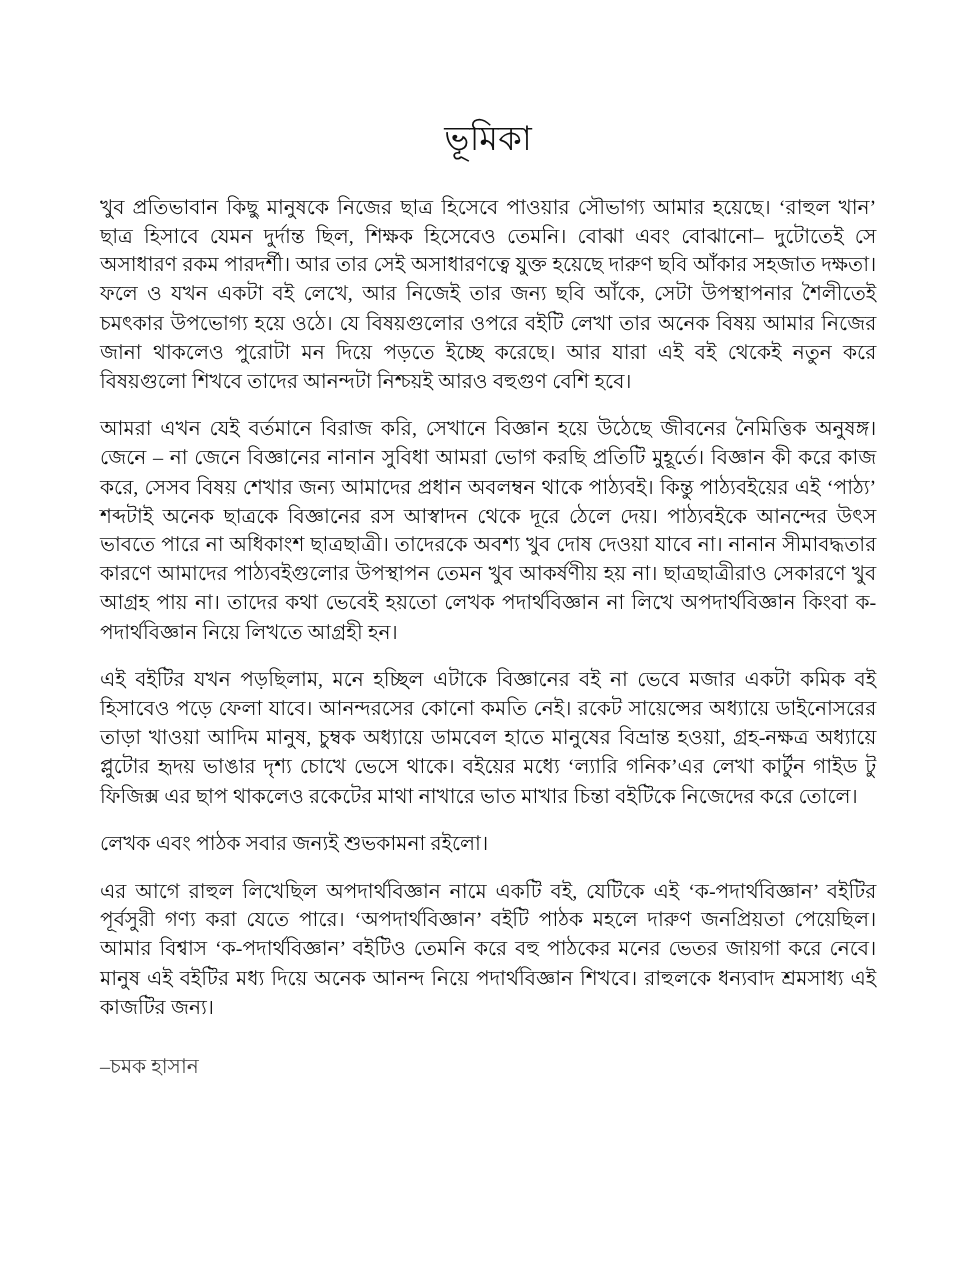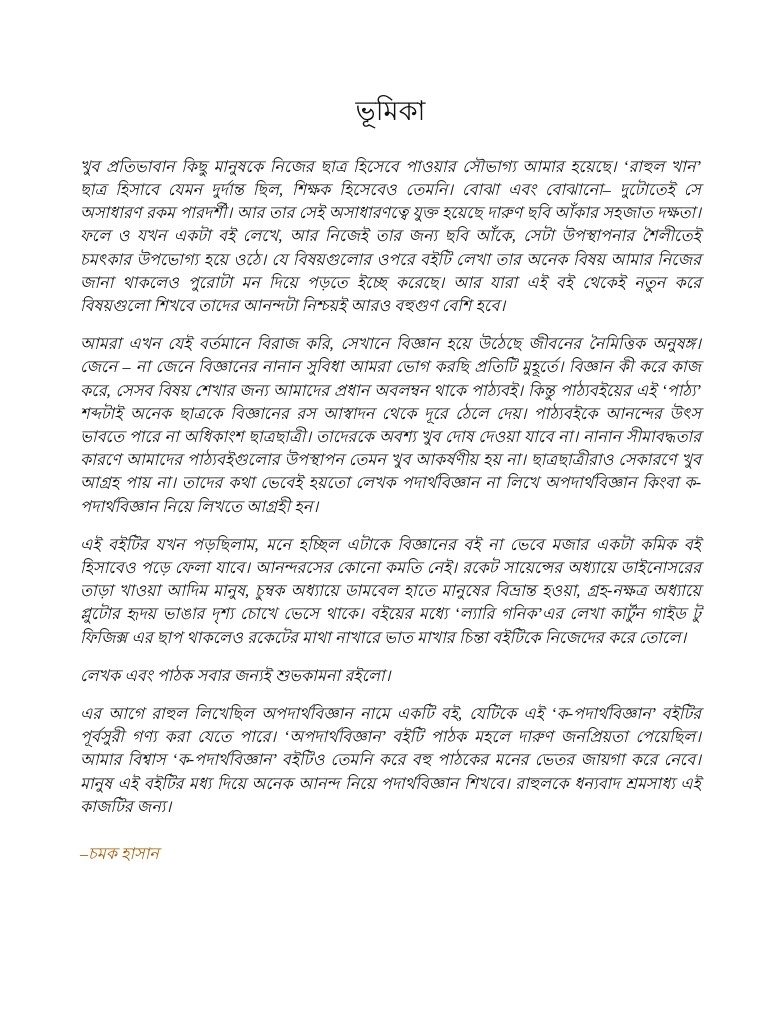--- a/index.html
+++ b/index.html
@@ -33,21 +33,20 @@
     line-height: 1.1;
     font-weight: 400;
     margin: 0;
     padding-top: 97px;
     padding-bottom: 0;
     letter-spacing: 0.2px;
     color: #111111;
   }
   .body-block {
     margin-top: 28px;
-    font-style: italic;
   }
   p.para {
     margin: 0 0 15px 0;
     font-size: 16.1px;
     line-height: 23.2px;
     text-align: justify;
     text-justify: inter-word;
     word-spacing: 0.2px;
     color: #101010;
     hyphens: none;
@@ -56,21 +55,21 @@
     margin-bottom: 0;
   }
   p.para-short {
     text-align: left;
   }
   .signature {
     margin-top: 24px;
     font-size: 16.1px;
     line-height: 23.2px;
     text-align: left;
-    color: #a16207;
+    color: #404040;
   }
   .closing-wish {
     margin-top: 7px;
   }
 </style>
 </head>
 <body>
 
 <div class="page">
   <div class="content">

